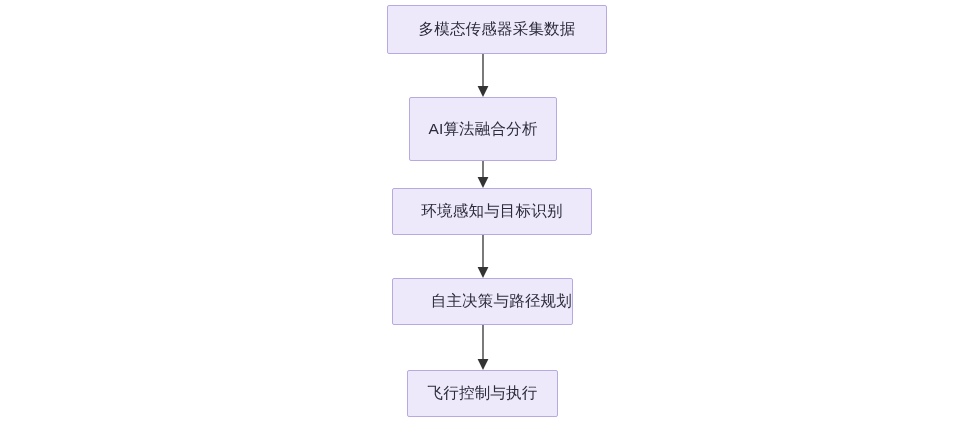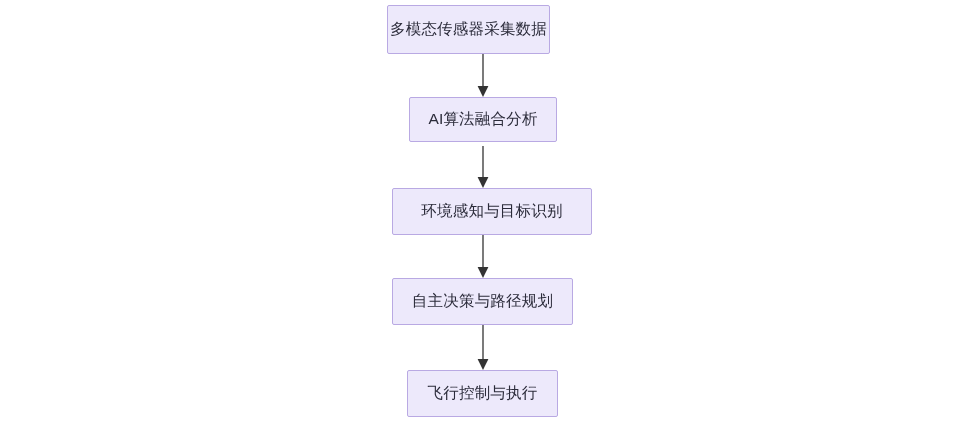--- a/index.html
+++ b/index.html
@@ -77,33 +77,33 @@
       <polygon class="edge-head" points="483,278 477.6,267 488.4,267"></polygon>
     </g>
 
     <g>
       <line class="edge-line" x1="483" y1="325" x2="483" y2="362"></line>
       <polygon class="edge-head" points="483,370 477.6,359 488.4,359"></polygon>
     </g>
 
   </svg>
 
-  <div class="node" id="node-n1" style="left: 387px; top: 5px; width: 163px; height: 49px;">
+  <div class="node" id="node-n1" style="left: 387px; top: 5px; width: 220px; height: 49px;">
     <span class="node-label">多模态传感器采集数据</span>
   </div>
 
-  <div class="node" id="node-n2" style="left: 409px; top: 97px; width: 148px; height: 45px;">
+  <div class="node" id="node-n2" style="left: 409px; top: 97px; width: 148px; height: 64px;">
     <span class="node-label">AI算法融合分析</span>
   </div>
 
   <div class="node" id="node-n3" style="left: 392px; top: 188px; width: 200px; height: 47px;">
     <span class="node-label">环境感知与目标识别</span>
   </div>
 
-  <div class="node" id="node-n4" style="left: 392px; top: 278px; width: 181px; height: 47px;">
+  <div class="node" id="node-n4" style="left: 392px; top: 278px; width: 181px; height: 47px; justify-content: flex-end;">
     <span class="node-label">自主决策与路径规划</span>
   </div>
 
   <div class="node" id="node-n5" style="left: 407px; top: 370px; width: 151px; height: 47px;">
     <span class="node-label">飞行控制与执行</span>
   </div>
 
 </div>
 
 </body></html>

